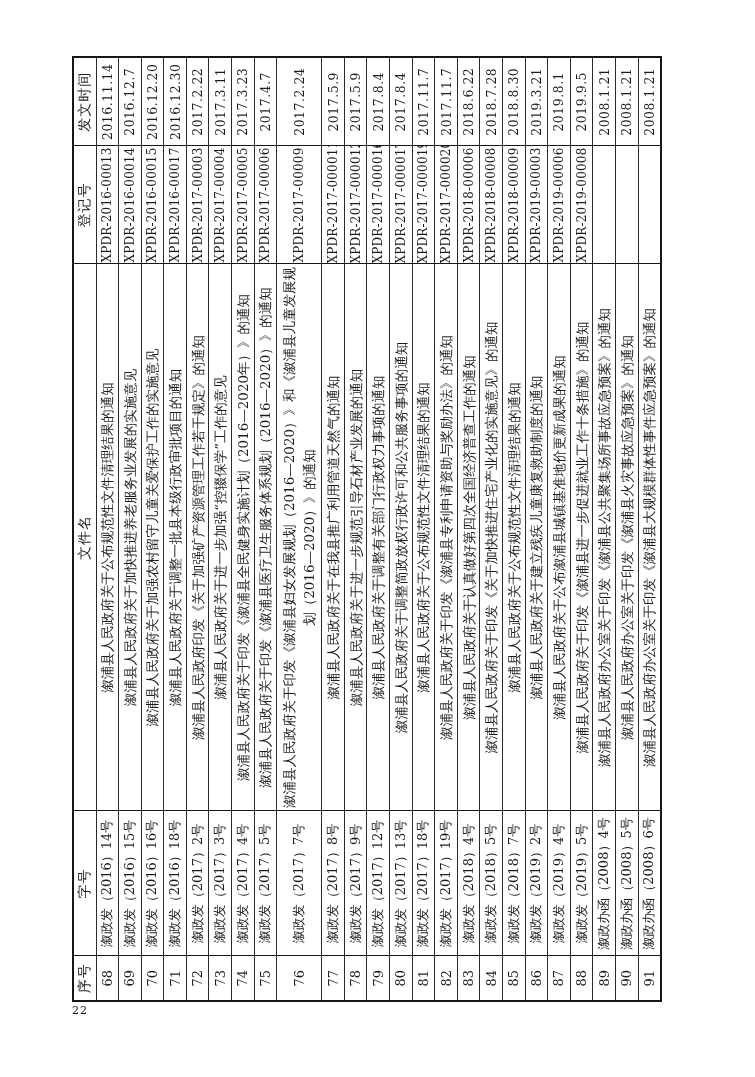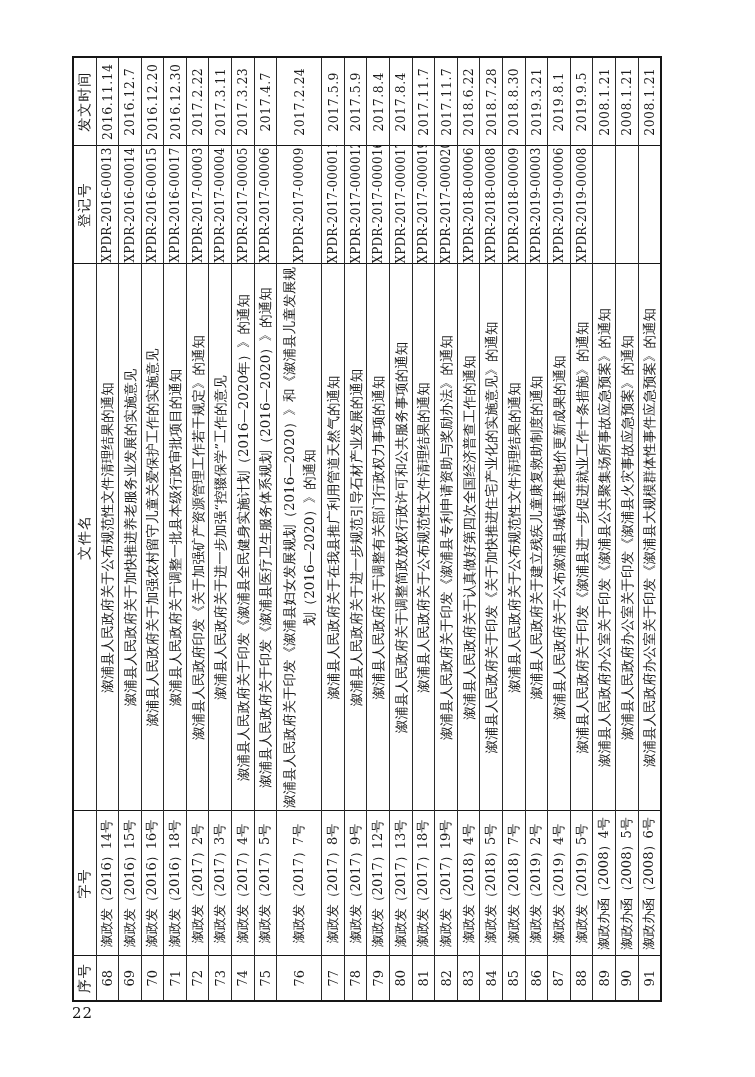--- a/index.html
+++ b/index.html
@@ -59,21 +59,21 @@
     font-size: 13.5px;
     line-height: 20px;
   }
   tr.tall td.title-cell { white-space: normal; }
   td.regnum-cell   { font-size: 12px; letter-spacing: 0.2px; }
   td.date-cell     { font-size: 12.5px; letter-spacing: 0.5px; }
   .page-number {
     position: absolute;
     left: 72px;
     top: 1004px;
-    font-size: 15px;
+    font-size: 11px;
     letter-spacing: 1px;
     color: #111;
   }
 </style>
 </head>
 <body>
 
 <div class="page">
 
   <div class="rotated-area">

